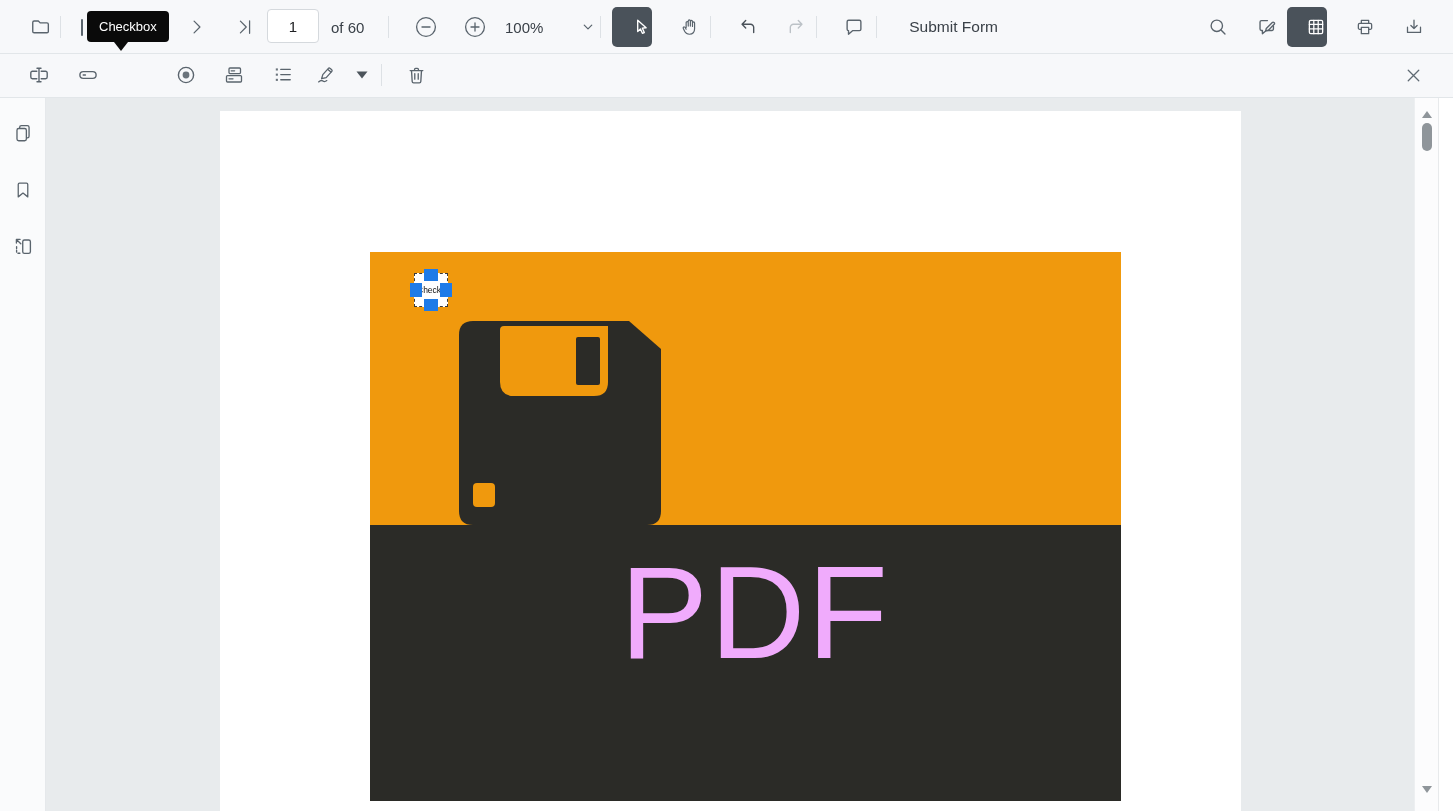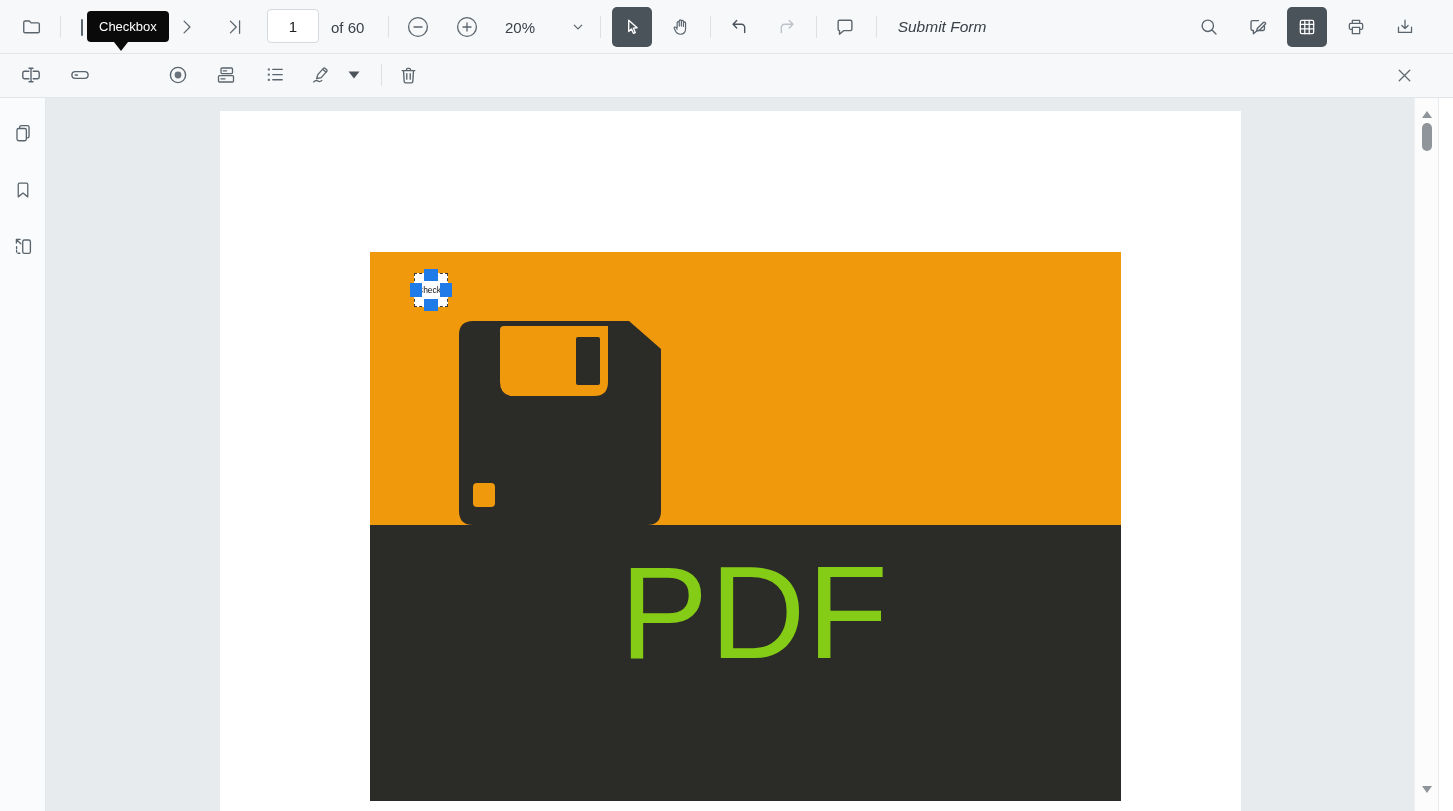--- a/index.html
+++ b/index.html
@@ -3,22 +3,22 @@
 <meta charset="utf-8">
 <style>
   html,body{margin:0;padding:0;}
   #app{position:relative;width:1453px;height:811px;background:#fff;overflow:hidden;
        font-family:"Liberation Sans",sans-serif;color:#3A4148;}
   .abs{position:absolute;}
   
   .toolbar{position:absolute;left:0;width:1453px;background:#F7F8FA;}
   #toolbar-main{top:0;height:53px;border-bottom:1px solid #E2E6E9;}
   #toolbar-form{top:54px;height:43px;border-bottom:1px solid #E2E6E9;}
-  .btn{position:absolute;width:40px;height:40px;display:flex;align-items:center;justify-content:center;
-       border-radius:4px;cursor:pointer;background:transparent;font-style:italic;}
+  .btn{position:absolute;width:40px;height:40px;display:flex;align-items:center;justify-content:flex-end;
+       border-radius:4px;cursor:pointer;background:transparent;}
   .btn.active{background:var(--active_tool_bg,#4A525A);border-radius:5px;}
   .vdiv{position:absolute;width:1px;height:22px;background:#DDE1E5;}
   svg.ic{fill:none;stroke:#5A646D;stroke-width:1.5;stroke-linecap:round;stroke-linejoin:round;}
   svg.ic.white{stroke:#fff;}
   svg.ic.disabled{stroke:#BCC2C7;}
   svg.ic.dark{stroke:#4A525A;}
   .tb-label{position:absolute;font-size:15px;color:#3A4148;white-space:nowrap;}
   #page-input{position:absolute;left:267px;top:9px;width:52px;height:34px;box-sizing:border-box;
        border:1px solid #D5D9DD;border-radius:4px;text-align:center;font-size:15px;
        font-family:"Liberation Sans",sans-serif;color:#202124;background:#fff;outline:none;}
@@ -92,21 +92,21 @@
         <circle cx="12" cy="12" r="9.4"></circle>
           <path d="M8 12 h8"></path>
       </svg>
     </div>
     <div class="btn" style="left:447px;top:7px;">
       <svg class="ic" width="24" height="24" viewBox="0 0 24 24" style="stroke-width:1.3">
         <circle cx="12" cy="12" r="9.4"></circle>
           <path d="M8 12 h8 M12 8 v8"></path>
       </svg>
     </div>
-    <span class="tb-label" style="left:505px;top:19px;">20%</span>
+    <span class="tb-label" style="left:505px;top:19px;">100%</span>
     <div class="btn" style="left:558px;top:7px;">
       <svg class="ic" width="20" height="20" viewBox="0 0 24 24">
         <path d="M7.5 9.8 l4.5 4.4 4.5-4.4"></path>
       </svg>
     </div>
 
     <div class="vdiv" style="left:600px;top:16px;"></div>
     <div class="btn active" style="left:612px;top:7px;">
       <svg class="ic white" width="22" height="22" viewBox="0 0 24 24">
         <path d="M8.4 4.6 V17 l3-2.8 2.1 4.7 2.1-.9 -2.1-4.7 4.1-.5 Z"></path>
@@ -267,21 +267,21 @@
     <div id="pdf-page">
       <div id="cover">
 
         <svg class="abs" style="left:89px;top:69px;" width="202" height="204" viewBox="0 0 202 204">
           <path d="M14 0 H170 L202 28 V190 Q202 204 188 204 H14 Q0 204 0 190 V14 Q0 0 14 0 Z" fill="#2B2B27"></path>
           <path d="M45 5 H149 V61 Q149 75 135 75 H55 Q41 75 41 61 V9 Q41 5 45 5 Z" fill="#F0990D"></path>
           <rect x="117" y="16" width="24" height="48" rx="2" fill="#2B2B27"></rect>
           <rect x="14" y="162" width="22" height="24" rx="4" fill="#F0990D"></rect>
         </svg>
         <div id="cover-dark">
-          <div id="cover-title" style="position:absolute;left:245px;top:22px;width:280px;font-size:132px;font-weight:200;line-height:1;letter-spacing:2px;color:#84cc16;text-align:center;">PDF</div>
+          <div id="cover-title" style="position:absolute;left:245px;top:22px;width:280px;font-size:132px;font-weight:200;line-height:1;letter-spacing:2px;color:#f0abfc;text-align:center;">PDF</div>
         </div>
       </div>
 
       <div id="drag-preview">
         <div class="field">Checkbox</div>
         <div class="handle" style="left:14px;top:0;width:14px;height:12px;"></div>
         <div class="handle" style="left:14px;top:30px;width:14px;height:12px;"></div>
         <div class="handle" style="left:0;top:14px;width:12px;height:14px;"></div>
         <div class="handle" style="left:30px;top:14px;width:12px;height:14px;"></div>
       </div>

